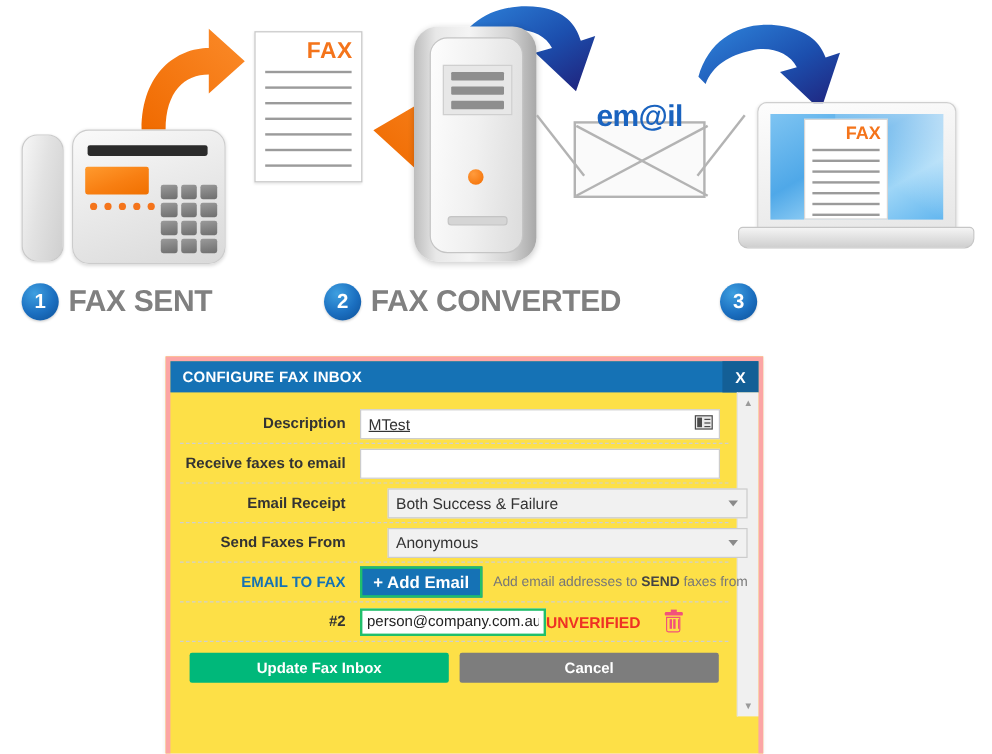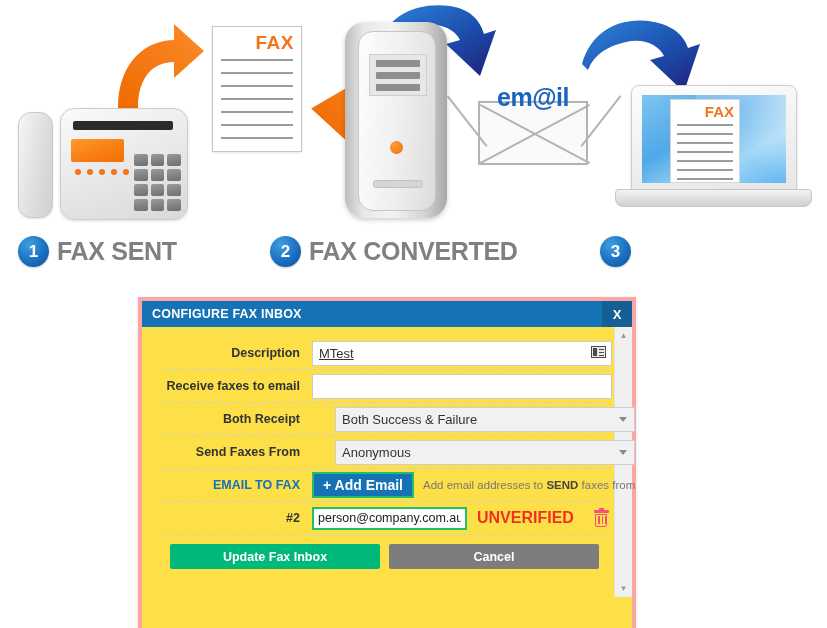--- a/index.html
+++ b/index.html
@@ -116,21 +116,21 @@
   .actions-btn .caret{margin-left:6px;font-size:8px;color:#555;}
 
   .dlg-body{position:relative;height:270px;}
   .scroll-col{position:absolute;right:0;top:0;width:17px;height:270px;background:#f0f0f0;
     border-left:1px solid #e2e2e2;}
   .sc-arrow{position:absolute;left:0;width:17px;height:17px;display:flex;align-items:center;
     justify-content:center;color:#9a9a9a;font-size:8px;cursor:pointer;}
   .sc-up{top:0;}
   .sc-down{bottom:0;}
 
-  .form{position:absolute;left:12px;top:0;right:17px;padding:10px 8px 0 8px;box-sizing:border-box;}
+  .form{position:absolute;left:0;top:0;right:17px;padding:10px 8px 0 8px;box-sizing:border-box;}
   .frow{display:flex;align-items:center;min-height:32px;border-bottom:1px dashed #cfcfcf;}
   .frow:last-child{border-bottom:none;}
   .flabel{width:150px;flex:0 0 150px;text-align:right;padding-right:12px;box-sizing:border-box;
     font-size:12.5px;color:#333;font-weight:bold;}
   .fctl{flex:1;display:flex;align-items:center;}
 
   .txt{width:300px;height:25px;box-sizing:border-box;border:1px solid #cccccc;background:#fff;
     font-size:13px;color:#333;padding:0 24px 0 6px;font-family:"Liberation Sans",sans-serif;
     outline:none;text-decoration:underline;}
   .txt-wrap{position:relative;}
@@ -147,21 +147,21 @@
     border-left:4px solid transparent;border-right:4px solid transparent;border-top:5px solid #8a8a8a;}
 
   .emailtofax{color:#1572b5;font-weight:bold;font-size:12.5px;}
   .add-email{background:#1572b5;color:#fff;font-size:14px;font-weight:bold;padding:3px 9px;
     border:2px solid #20bf6b;cursor:pointer;white-space:nowrap;line-height:16px;}
   .hint{font-size:11.5px;color:#777;margin-left:9px;white-space:nowrap;}
   .hint b{color:#444;}
 
   .email-txt{width:155px;height:23px;box-sizing:border-box;border:2px solid #20bf6b;background:#fff;
     font-size:12.5px;color:#222;padding:0 4px;font-family:"Liberation Sans",sans-serif;outline:none;}
-  .unverified{color:#ee3124;font-size:16px;font-weight:bold;margin-left:10px;white-space:nowrap;}
+  .unverified{color:#ee3124;font-size:13px;font-weight:bold;margin-left:0;white-space:nowrap;}
   .trash{margin-left:20px;width:15px;height:17px;position:relative;cursor:pointer;}
   .trash .lid{position:absolute;left:0;top:0;width:15px;height:3px;background:#f2527b;border-radius:1px;}
   .trash .knob{position:absolute;left:5px;top:-2px;width:5px;height:2px;background:#f2527b;}
   .trash .can{position:absolute;left:1.5px;top:4px;width:12px;height:13px;border:1.7px solid #f2527b;
     box-sizing:border-box;border-radius:0 0 2px 2px;}
   .trash .can i{position:absolute;top:1.5px;width:1.6px;height:8px;background:#f2527b;}
 
   .btnrow{display:flex;gap:9px;padding:9px 8px 0 8px;}
   .btn{flex:1;height:25px;display:flex;align-items:center;justify-content:center;color:#fff;
     font-size:12.5px;font-weight:bold;cursor:pointer;border-radius:2px;}
@@ -349,21 +349,21 @@
         </div>
 
         <div class="frow">
           <div class="flabel">Receive faxes to email</div>
           <div class="fctl">
             <input class="txt" type="text" value="" style="">
           </div>
         </div>
 
         <div class="frow">
-          <div class="flabel">Both Receipt</div>
+          <div class="flabel">Email Receipt</div>
           <div class="fctl">
             <div class="sel">
               <span>Both Success &amp; Failure</span>
               <span class="scaret"></span>
             </div>
           </div>
         </div>
 
         <div class="frow">
           <div class="flabel">Send Faxes From</div>

